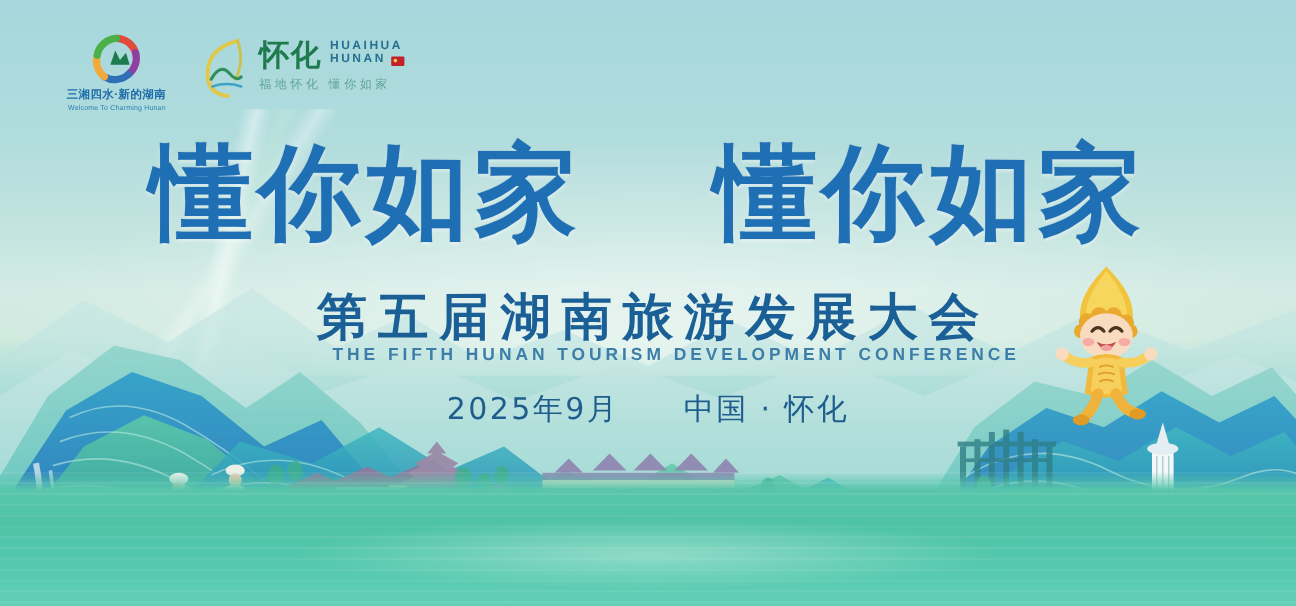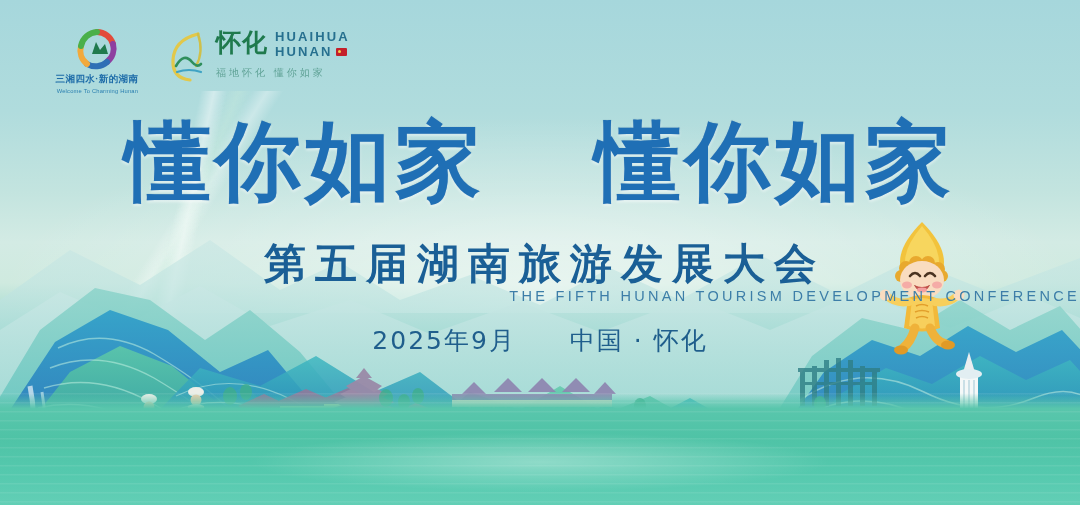--- a/index.html
+++ b/index.html
@@ -63,27 +63,27 @@
     white-space:nowrap; font-weight:bold;
   }
   .hn-en {
     font-size:6px; color:#2a7fb0; letter-spacing:.2px; margin-top:2px;
     white-space:nowrap; transform:scaleX(.96);
   }
 
   .logo-hh { flex-direction:row; align-items:center; gap:8px; }
   .hh-mark { width:40px; height:54px; position:relative; }
   .hh-right { display:flex; flex-direction:column; }
-  .hh-top { display:flex; gap:7px; }
+  .hh-top { display:flex; align-items:flex-end; gap:7px; }
   .hh-cn {
     font-size:25px; color:#1f7a4d; font-weight:bold; letter-spacing:1px;
     line-height:1; font-family:"DejaVu Sans", sans-serif;
   }
   .hh-en { display:flex; flex-direction:column; line-height:1.08; padding-bottom:2px; }
-  .hh-en span { font-size:13px; color:#26708f; letter-spacing:2.1px; font-weight:bold; }
+  .hh-en span { font-size:10px; color:#26708f; letter-spacing:2.1px; font-weight:bold; }
   .hh-en .row2 { display:flex; align-items:center; gap:4px; }
   .hh-flag {
     display:inline-block; width:11px; height:8px; background:#c4202a;
     position:relative; border-radius:1px;
   }
   .hh-flag::after{
     content:""; position:absolute; left:2px; top:2px; width:3px; height:3px;
     background:#f5d24a; border-radius:50%;
   }
   .hh-slogan {
@@ -103,22 +103,22 @@
   .headline .gap { display:inline-block; width:42px; }
 
   .subtitle {
     position:absolute; left:0; right:0; top:243px; text-align:center; z-index:35;
     font-family:"DejaVu Sans", sans-serif;
     font-size:42px; font-weight:bold; color:#1a5f96;
     letter-spacing:9px; line-height:1;
     text-indent:9px;
   }
   .subtitle-en {
-    position:absolute; left:0; right:0; top:288px; text-align:right; z-index:35;
-    font-size:14.5px; color:#3d7ea8; letter-spacing:3.3px; font-weight:400;
+    position:absolute; left:0; right:0; top:288px; text-align:center; z-index:35;
+    font-size:14.5px; color:#3d7ea8; letter-spacing:3.3px; font-weight:700;
     text-indent:3px;
     padding-left:44px;
   }
   .meta {
     position:absolute; left:0; right:0; top:324px; text-align:center; z-index:35;
     font-family:"DejaVu Sans", sans-serif;
     font-size:25px; color:#1f5e8c; letter-spacing:2px;
   }
   .meta .sep { display:inline-block; width:34px; }
 

